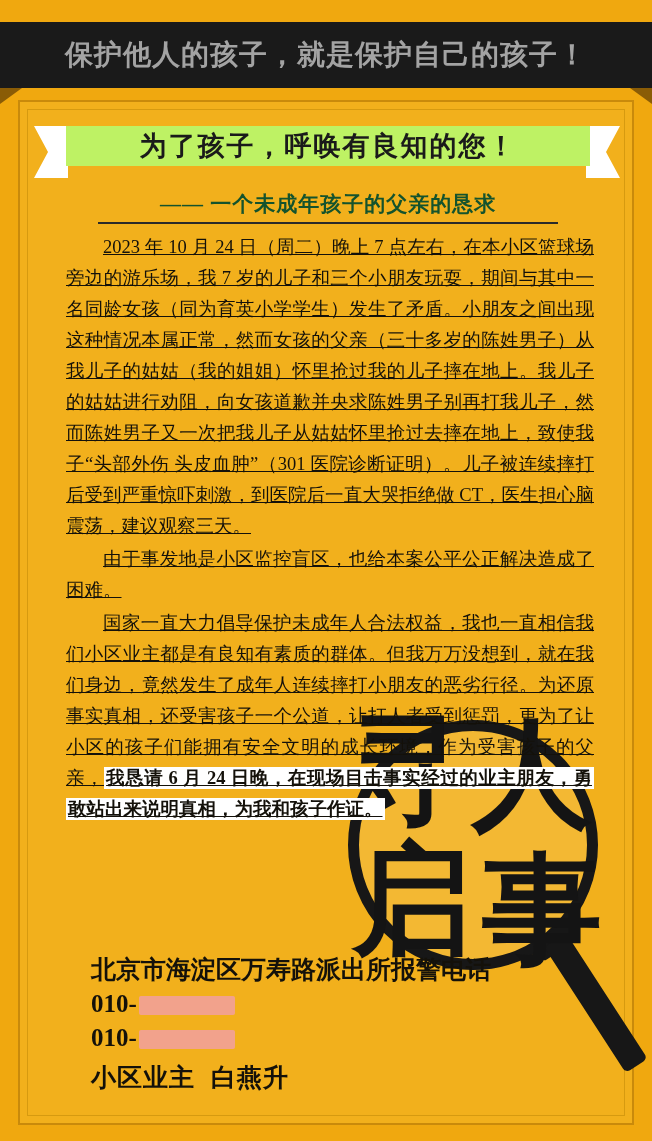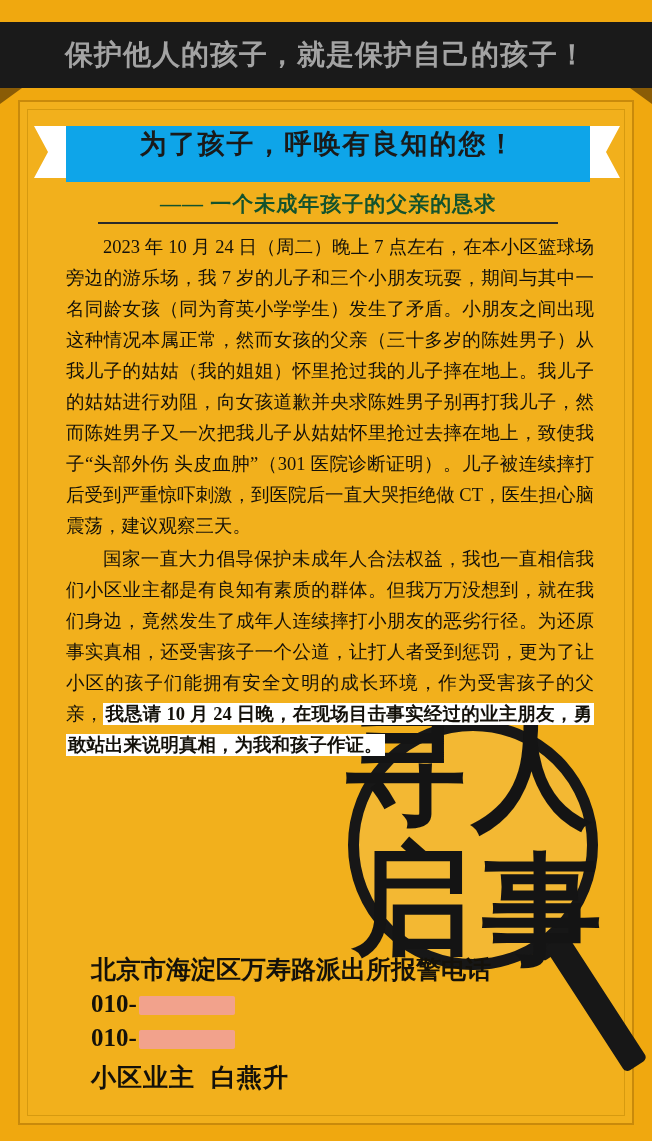--- a/index.html
+++ b/index.html
@@ -74,23 +74,24 @@
     border: 1px solid #d69a10;
     pointer-events: none;
   }
 
   
   .ribbon {
     position: absolute;
     left: 46px;
     top: 24px;
     width: 524px;
-    height: 56px;
-    background: #0ea5e9;
+    height: 40px;
+    background: #bef264;
     display: flex;
+    align-items: center;
     justify-content: center;
   }
   .ribbon-text {
     font-size: 27px;
     font-weight: bold;
     color: #1a1a1a;
     letter-spacing: 2px;
     white-space: nowrap;
   }
   .ribbon-tail-left, .ribbon-tail-right {
@@ -136,20 +137,21 @@
     top: 130px;
     width: 528px;
     font-size: 18.5px;
     line-height: 31px;
     color: #14110a;
     text-align: justify;
   }
   .body-text p {
     margin: 0 0 2px 0;
     text-indent: 2em;
+    text-decoration: underline;
   }
   .hl {
     background: #ffffff;
     padding: 1px 2px;
     font-weight: bold;
     box-decoration-break: clone;
     -webkit-box-decoration-break: clone;
   }
 
   
@@ -268,21 +270,22 @@
       <div class="big-chars">
         <span class="bc1">寻</span>
         <span class="bc2">人</span>
         <span class="bc3">启</span>
         <span class="bc4">事</span>
       </div>
     </div>
 
     <div class="body-text">
       <p>2023 年 10 月 24 日（周二）晚上 7 点左右，在本小区篮球场旁边的游乐场，我 7 岁的儿子和三个小朋友玩耍，期间与其中一名同龄女孩（同为育英小学学生）发生了矛盾。小朋友之间出现这种情况本属正常，然而女孩的父亲（三十多岁的陈姓男子）从我儿子的姑姑（我的姐姐）怀里抢过我的儿子摔在地上。我儿子的姑姑进行劝阻，向女孩道歉并央求陈姓男子别再打我儿子，然而陈姓男子又一次把我儿子从姑姑怀里抢过去摔在地上，致使我子“头部外伤 头皮血肿”（301 医院诊断证明）。儿子被连续摔打后受到严重惊吓刺激，到医院后一直大哭拒绝做 CT，医生担心脑震荡，建议观察三天。</p>
-      <p><span>国家一直大力倡导保护未成年人合法权益，我也一直相信我们小区业主都是有良知有素质的群体。但我万万没想到，就在我们身边，竟然发生了成年人连续摔打小朋友的恶劣行径。为还原事实真相，还受害孩子一个公道，让打人者受到惩罚，更为了让小区的孩子们能拥有安全文明的成长环境，作为受害孩子的父亲，</span><span class="hl">我恳请 10 月 24 日晚，在现场目击事实经过的业主朋友，勇敢站出来说明真相，为我和孩子作证。</span></p>
+      <p>由于事发地是小区监控盲区，也给本案公平公正解决造成了困难。</p>
+      <p><span>国家一直大力倡导保护未成年人合法权益，我也一直相信我们小区业主都是有良知有素质的群体。但我万万没想到，就在我们身边，竟然发生了成年人连续摔打小朋友的恶劣行径。为还原事实真相，还受害孩子一个公道，让打人者受到惩罚，更为了让小区的孩子们能拥有安全文明的成长环境，作为受害孩子的父亲，</span><span class="hl">我恳请 6 月 24 日晚，在现场目击事实经过的业主朋友，勇敢站出来说明真相，为我和孩子作证。</span></p>
     </div>
 
     <div class="contact">
       <div class="line">北京市海淀区万寿路派出所报警电话</div>
       <div class="line">
         <span>010-</span><span class="redact r1"></span>
       </div>
       <div class="line">
         <span>010-</span><span class="redact r2"></span>
       </div>

